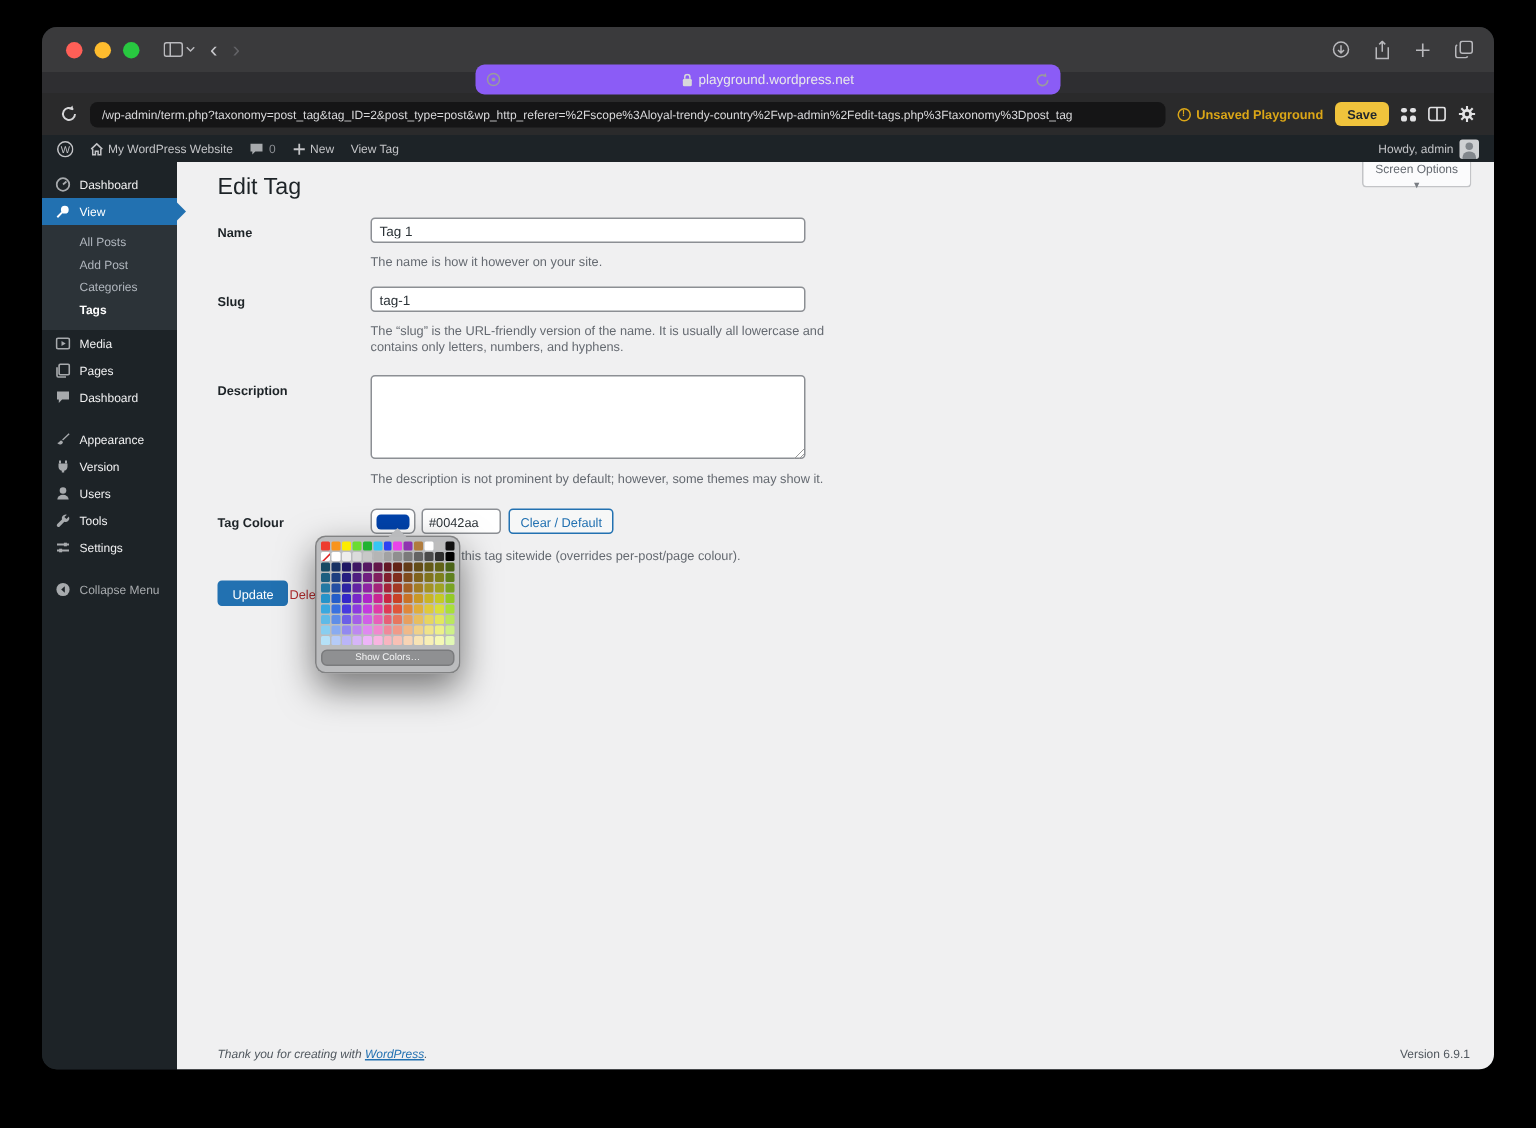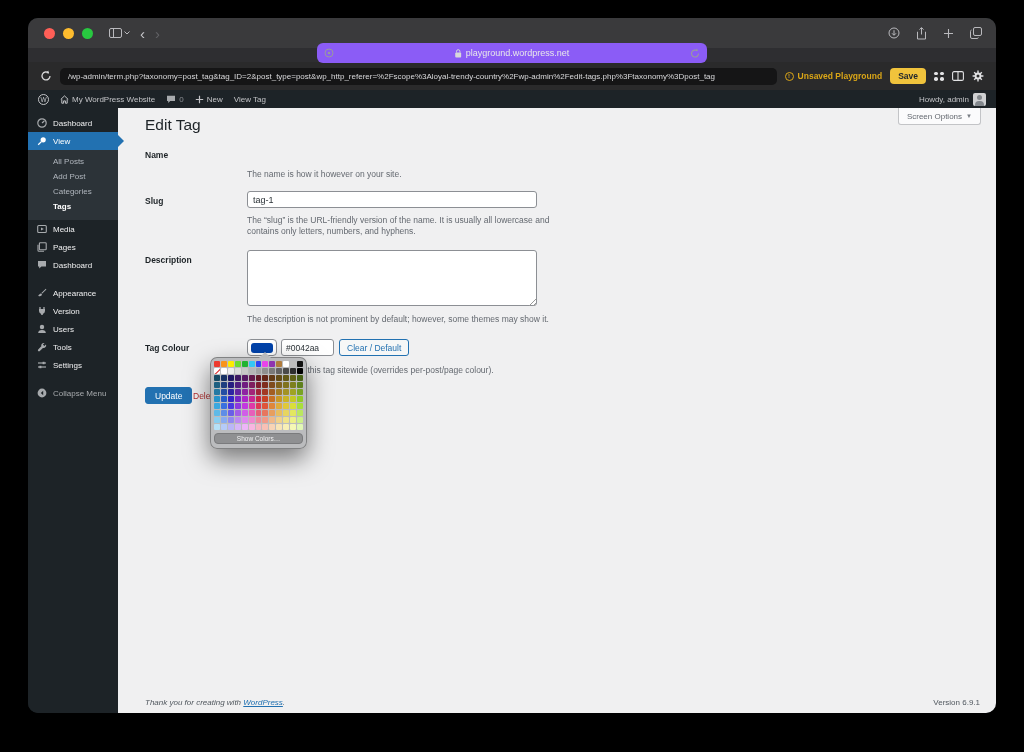--- a/index.html
+++ b/index.html
@@ -69,21 +69,21 @@
                border-top:6px solid transparent; border-bottom:6px solid transparent; border-left:6px solid #2271b1; }
   .submenu { background:#2c3338; padding:4px 0 6px; }
   .smi { height:15px; display:flex; align-items:center; padding-left:25px; color:#b0b6bd; font-size:8px; }
   .smi.current { color:#fff; font-weight:bold; }
   .gap-top { margin-top:10px; }
 
   .content { flex:1; background:#f0f0f1; position:relative; overflow:hidden; }
 
   .screen-options { position:absolute; right:15px; top:0; height:17px; background:#fbfbfc; border:1px solid #c3c4c7;
                     border-top:none; border-radius:0 0 3px 3px; font-size:8px; color:#646970;
-                    display:flex; align-items:center; gap:4px; padding:0 8px; }
+                    display:flex; align-items:center; gap:4px; padding:0 8px;flex-direction:column; }
   .page-title { position:absolute; left:27px; top:8px; font-size:15.5px; font-weight:400; color:#1d2327; }
 
   .flabel { position:absolute; left:27px; font-size:8.5px; font-weight:bold; color:#1d2327; }
   .finput { position:absolute; left:129px; width:290px; height:17px; background:#fff; border:1px solid #8c8f94;
             border-radius:3px; font-size:9px; color:#2c3338; padding:0 5px; font-family:"Liberation Sans",sans-serif; }
   .fhelp { position:absolute; left:129px; font-size:8.5px; color:#646970; line-height:11px; }
   textarea.fdesc { position:absolute; left:129px; top:142px; width:290px; height:56px; background:#fff;
             border:1px solid #8c8f94; border-radius:3px; resize:none; }
   .resize-grip { position:absolute; left:411px; top:191px; width:7px; height:7px;
             background:linear-gradient(135deg, transparent 50%, #999 50%, #999 57%, transparent 57%, transparent 72%, #999 72%, #999 79%, transparent 79%); }
@@ -384,20 +384,21 @@
         </div>
 
       <div class="content">
         <div class="screen-options">
           <span>Screen Options</span>
           <span style="font-size:6px;color:#787c82">▼</span>
         </div>
         <h1 class="page-title">Edit Tag</h1>
 
         <div class="flabel" style="top:42px">Name</div>
+        <input class="finput" style="top: 37px;" value="Tag 1">
         <div class="fhelp" style="top:61px">The name is how it however on your site.</div>
 
         <div class="flabel" style="top:88px">Slug</div>
         <input class="finput" style="top: 83px;" value="tag-1">
         <div class="fhelp" style="top:107px;width:310px">The “slug” is the URL-friendly version of the name. It is usually all lowercase and contains only letters, numbers, and hyphens.</div>
 
         <div class="flabel" style="top:147px">Description</div>
         <textarea class="fdesc" style=""></textarea>
         <div class="resize-grip"></div>
         <div class="fhelp" style="top:206px">The description is not prominent by default; however, some themes may show it.</div>

